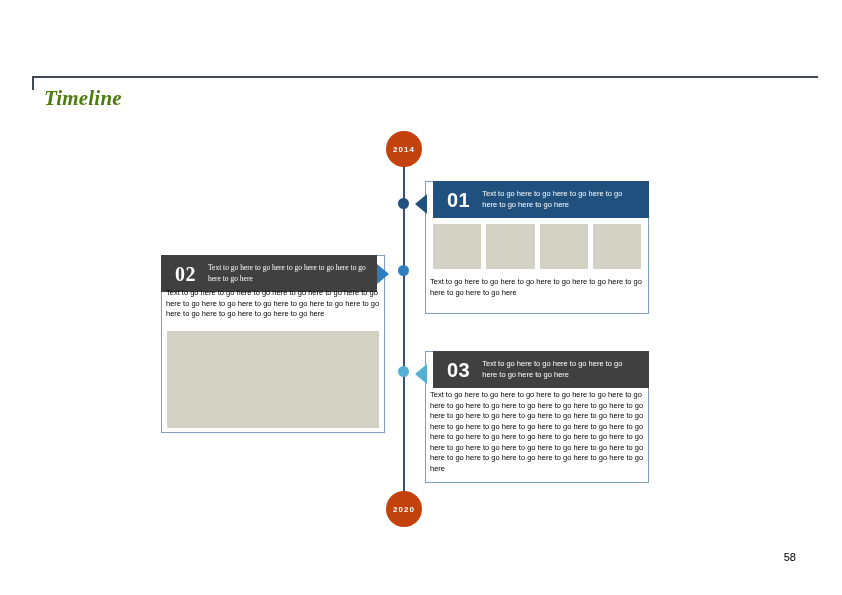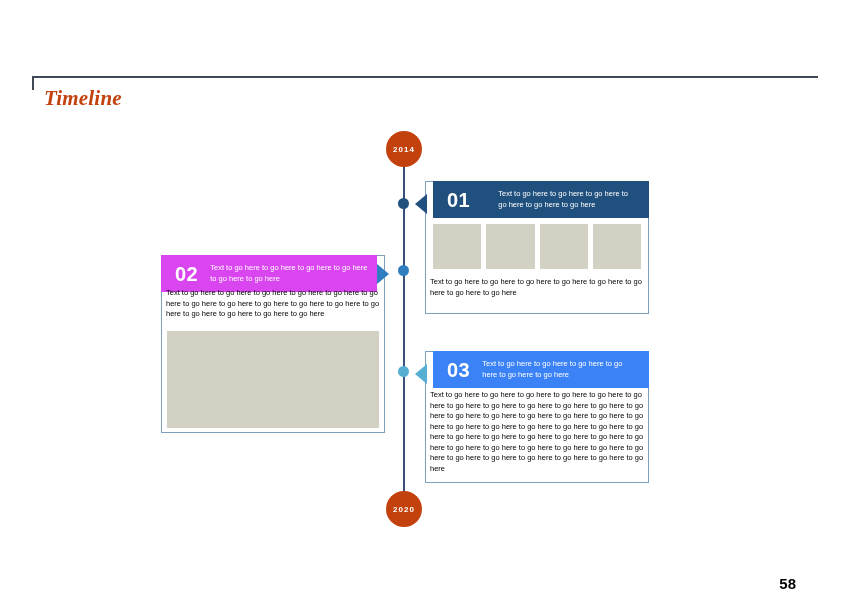--- a/index.html
+++ b/index.html
@@ -34,21 +34,21 @@
     background: #3f4a56;
   }
   .slide-title {
     position: absolute;
     left: 44px;
     top: 86px;
     font-family: "Liberation Serif", serif;
     font-weight: bold;
     font-style: italic;
     font-size: 21px;
-    color: #c2410c;
+    color: #4d7c0f;
     letter-spacing: 0.2px;
     white-space: nowrap;
   }
 
   
   .spine {
     position: absolute;
     left: 403px;
     top: 158px;
     width: 2px;
@@ -107,23 +107,23 @@
   .band-right {
     left: 433px;
     width: 216px;
     padding: 4px 6px 0 0;
   }
   .band-left {
     left: 161px;
     width: 216px;
     padding: 4px 0 0 0;
   }
-  .band-01 { top: 181px; background: #20507d; gap: 16px; }
-  .band-02 { top: 255px; background: #d946ef; }
-  .band-03 { top: 351px; background: #3b82f6; }
+  .band-01 { top: 181px; background: #20507d; }
+  .band-02 { top: 255px; background: #404040; font-family: Liberation Serif, serif; }
+  .band-03 { top: 351px; background: #404040; }
 
   .band-num {
     color: #ffffff;
     font-size: 20px;
     font-weight: bold;
     line-height: 30px;
     padding: 0 12px 0 14px;
     flex: 0 0 auto;
     letter-spacing: 0.5px;
   }
@@ -189,24 +189,23 @@
     width: 212px;
     height: 97px;
     background: #d3d0c4;
   }
 
   
   .page-number {
     position: absolute;
     right: 46px;
     top: 551px;
-    font-size: 15px;
+    font-size: 11px;
     color: #000000;
-    font-weight: bold;
-    margin-top: 24px;
+    font-weight: normal;
   }
 </style>
 </head>
 <body>
 
 <div class="header-rule"></div>
 <div class="header-tick"></div>
 <div class="slide-title">Timeline</div>
 
 <div class="spine"></div>

